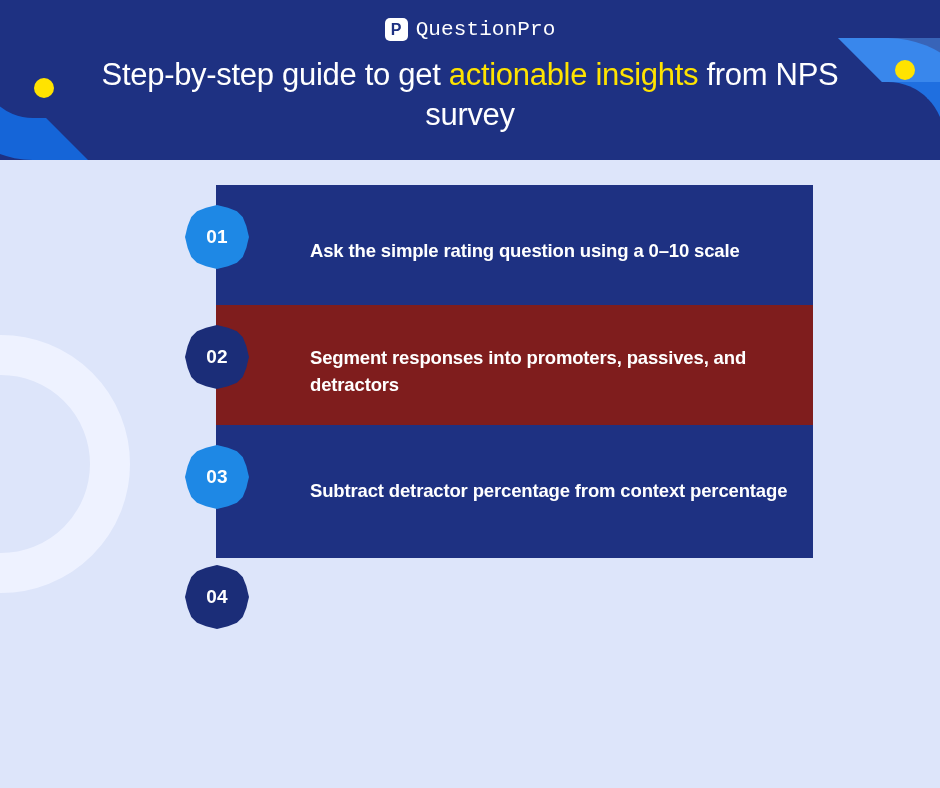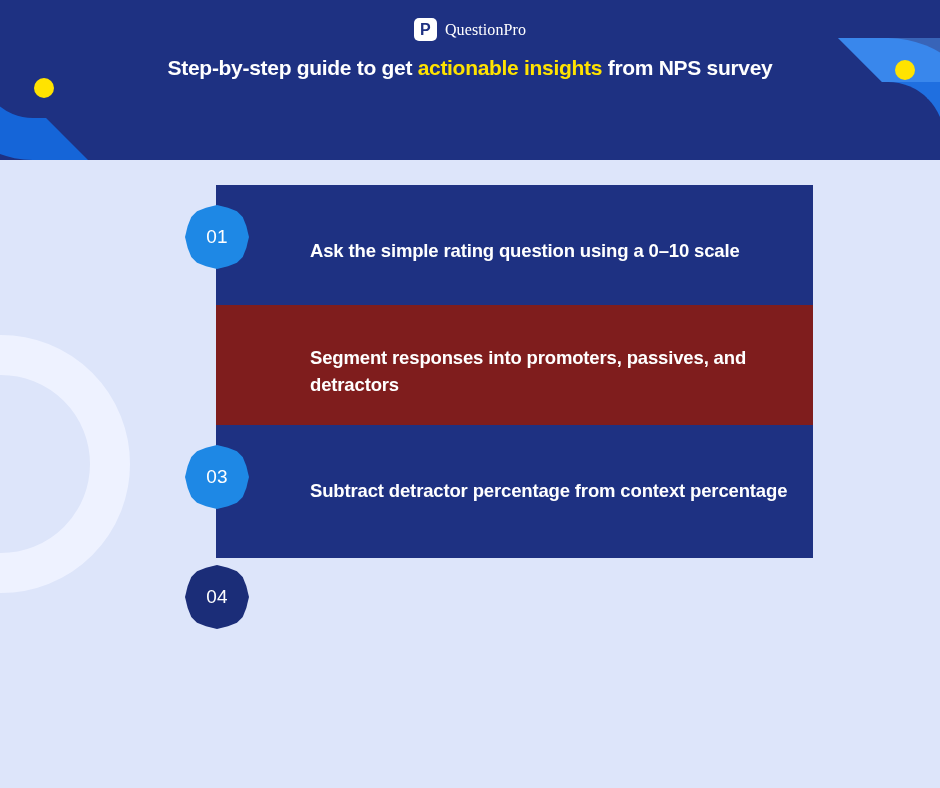--- a/index.html
+++ b/index.html
@@ -49,26 +49,26 @@
     position:absolute; left:0; top:18px; width:940px;
     display:flex; align-items:center; justify-content:center; gap:8px;
     z-index:5;
   }
   .logo-mark {
     width:23px; height:23px; border-radius:5px; background:#ffffff;
     display:flex; align-items:center; justify-content:center;
     color:#1e3182; font-size:16px; font-weight:bold; line-height:1;
     font-family:"Liberation Sans", sans-serif;
   }
-  .logo-text { color:#ffffff; font-size:16px; letter-spacing:.1px; font-family:Liberation Serif, serif; }
+  .logo-text { color:#ffffff; font-size:21px; letter-spacing:.1px; font-family:Liberation Mono, monospace; }
 
   .title {
     position:absolute; left:70px; top:55px; width:800px;
     text-align:center; color:#ffffff;
-    font-size:21px; font-weight:bold; line-height:1.28;
+    font-size:31px; font-weight:normal; line-height:1.28;
     letter-spacing:-.3px; z-index:5;
   }
   .hl { color:#ffe300; }
 
   
   .bg-ring {
     position:absolute; left:-128px; top:335px;
     width:258px; height:258px; border-radius:50%;
     border:40px solid #eef2ff;
     z-index:0;
@@ -94,21 +94,21 @@
     clip-path: polygon(
       50% 0%, 67.2% 4.2%, 81.2% 9.8%, 90.2% 18.8%, 95.8% 32.8%,
       100% 50%, 95.8% 67.2%, 90.2% 81.2%, 81.2% 90.2%, 67.2% 95.8%,
       50% 100%, 32.8% 95.8%, 18.8% 90.2%, 9.8% 81.2%, 4.2% 67.2%,
       0% 50%, 4.2% 32.8%, 9.8% 18.8%, 18.8% 9.8%, 32.8% 4.2%
     );
   }
   .badge.blue { background:#1e88e5; }
   .badge.navy { background:#1b2d78; }
   .badge-num {
-    color:#ffffff; font-size:19px; font-weight:normal; letter-spacing:.2px;
+    color:#ffffff; font-size:19px; font-weight:bold; letter-spacing:.2px;
   }
 </style>
 </head>
 <body>
 
 <div class="page">
 
   <div class="bg-ring"></div>
 
   <div class="header">
@@ -135,20 +135,23 @@
       </div>
       <div class="badge blue">
         <span class="badge-num">01</span>
       </div>
     </div>
 
     <div class="step">
       <div class="card light">
         <div class="card-text">Segment responses into promoters, passives, and detractors</div>
       </div>
+      <div class="badge navy">
+        <span class="badge-num">02</span>
+      </div>
     </div>
 
     <div class="step">
       <div class="card dark">
         <div class="card-text">Subtract detractor percentage from context percentage</div>
       </div>
       <div class="badge blue">
         <span class="badge-num">03</span>
       </div>
     </div>

